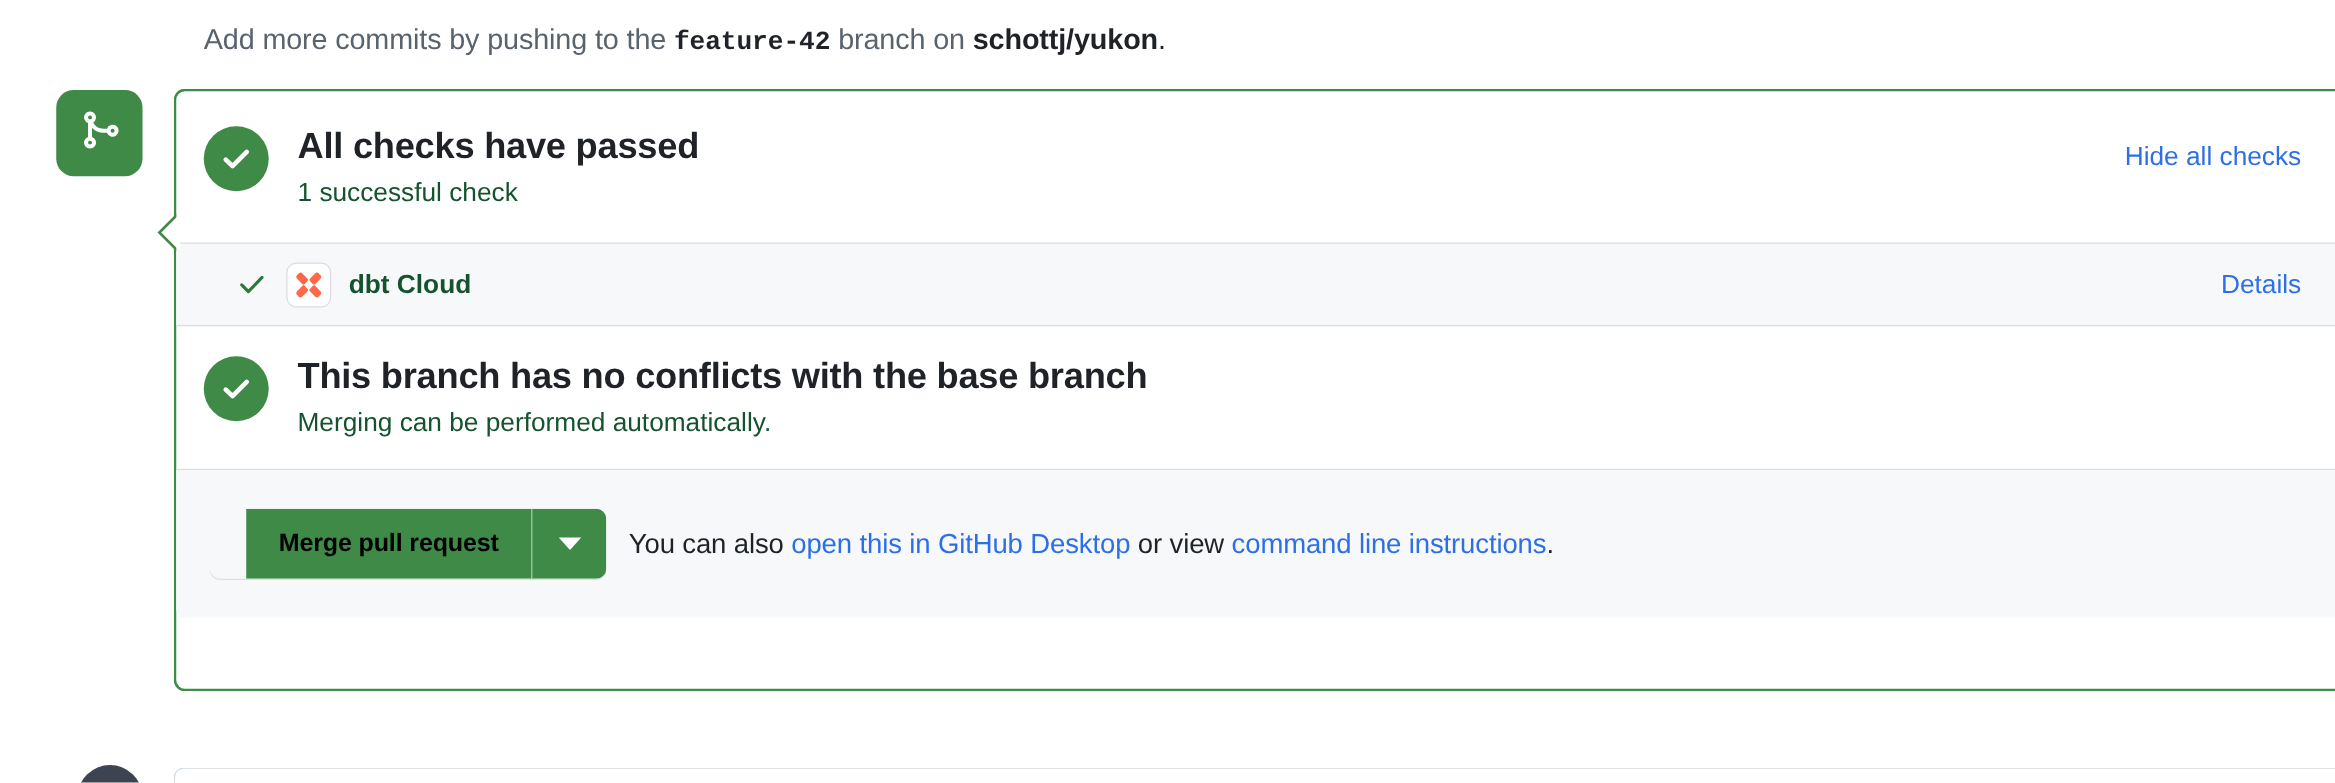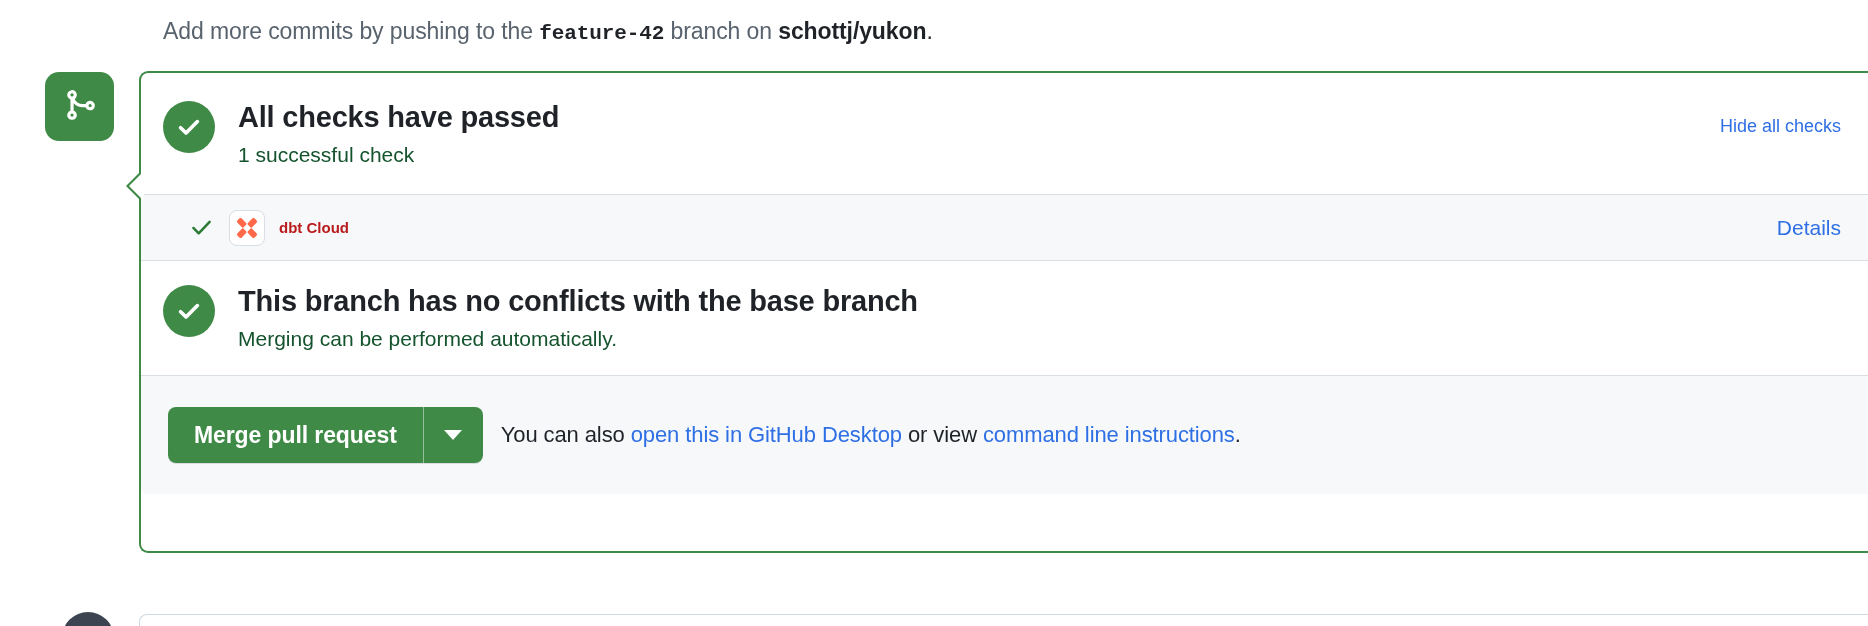--- a/index.html
+++ b/index.html
@@ -121,21 +121,21 @@
     color: #1f2328;
     letter-spacing: -0.2px;
   }
   .status-sub {
     font-size: 21px;
     line-height: 30px;
     color: #14532d;
     margin-top: 5px;
   }
   .head-link {
-    font-size: 18px;
+    font-size: 21px;
     color: #2f6fe4;
     line-height: 30px;
     margin-top: 12px;
     margin-right: 3px;
     white-space: nowrap;
     cursor: pointer;
   }
 
   
   .check-row {
@@ -160,23 +160,23 @@
     background: #ffffff;
     border: 1px solid #d8dee4;
     box-sizing: border-box;
     flex: 0 0 36px;
     display: flex;
     align-items: center;
     justify-content: center;
     margin-right: 14px;
   }
   .check-name {
-    font-size: 15px;
-    font-weight: bold;
-    color: #b91c1c;
+    font-size: 21px;
+    font-weight: bold;
+    color: #14532d;
     white-space: nowrap;
     text-align: center;
   }
   .check-desc {
     font-size: 21px;
     color: #59636e;
     white-space: nowrap;
     margin-left: 8px;
   }
   .check-spacer { flex: 1 1 auto; }
@@ -210,30 +210,31 @@
   .btn-group {
     display: flex;
     align-items: stretch;
     height: 56px;
     border-radius: 8px;
     overflow: hidden;
     box-shadow: 0 1px 0 rgba(31,35,40,0.12);
   }
   .btn-merge {
     background: #3f8a46;
-    color: #ffffff;
-    font-size: 23px;
+    color: #000000;
+    font-size: 20px;
     font-weight: bold;
     padding: 0 26px;
     display: flex;
     align-items: center;
     border: none;
     cursor: pointer;
     font-family: "Liberation Sans", sans-serif;
     letter-spacing: -0.1px;
+    margin-left: 29px;
   }
   .btn-caret {
     background: #3f8a46;
     border: none;
     border-left: 1px solid rgba(255,255,255,0.45);
     width: 60px;
     display: flex;
     align-items: center;
     justify-content: center;
     cursor: pointer;

